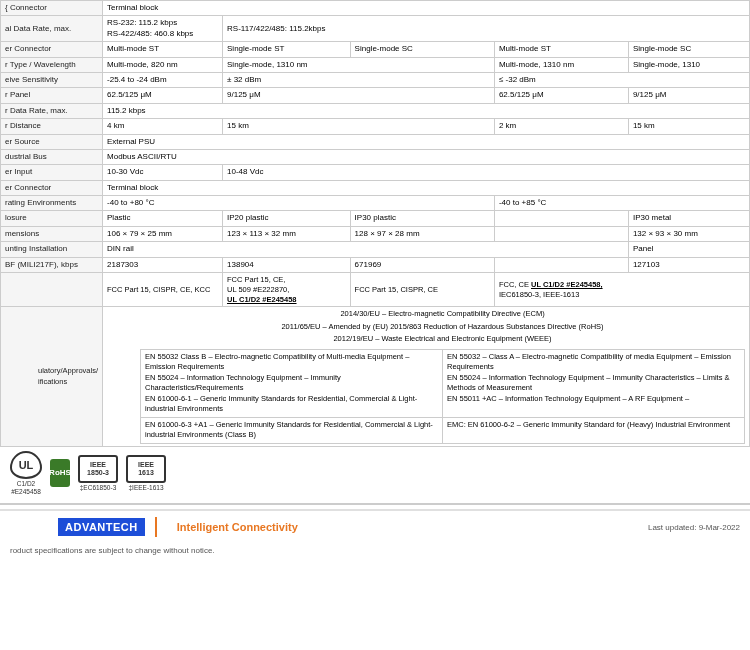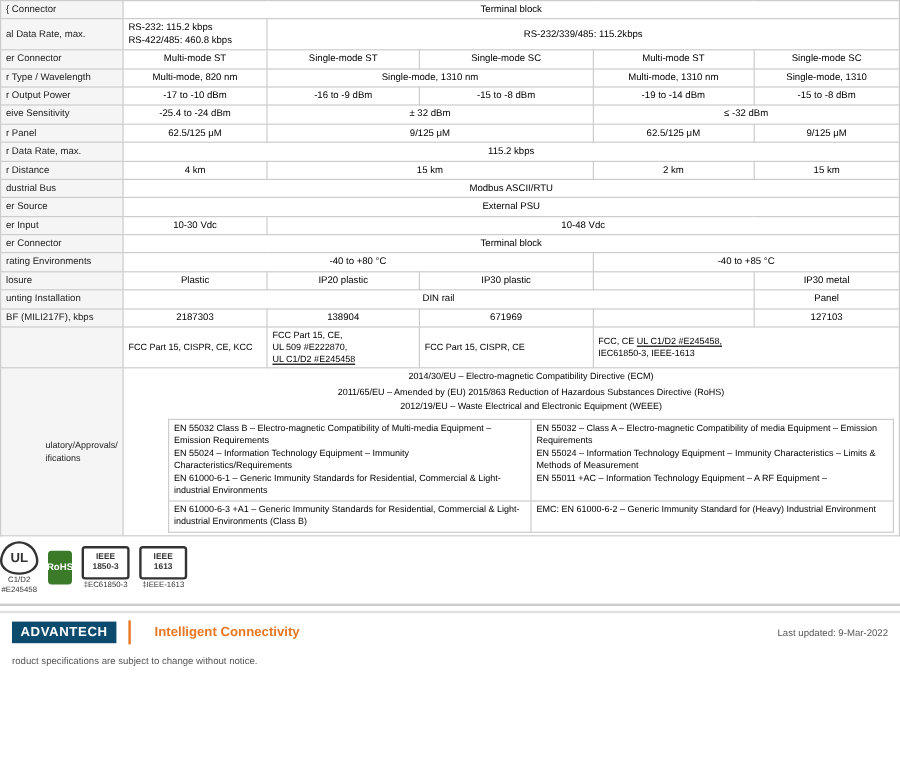--- a/index.html
+++ b/index.html
@@ -26,44 +26,45 @@
     }
 
     .main-table .label-col {
       background: #f5f5f5;
       font-weight: normal;
       width: 100px;
       min-width: 90px;
       color: #222;
     }
 
-    .center { text-align: center; }
+    .center { }
 
     .footer-bar {
       background: #fff;
       border-top: 2px solid #e0e0e0;
       display: flex;
       align-items: center;
       padding: 6px 10px;
       margin-top: 4px;
     }
 
     .footer-logo {
       display: flex;
       align-items: center;
       gap: 6px;
     }
 
     .advantech-logo {
-      background: #0c4a6e;
+      background: #1d4ed8;
       color: #fff;
       font-weight: bold;
       font-size: 11px;
       padding: 3px 7px;
       letter-spacing: 0.5px;
+      margin-left: 48px;
     }
 
     .footer-tagline {
       color: #e87722;
       font-size: 11px;
       font-weight: bold;
       margin-left: 10px;
     }
 
     .footer-note {
@@ -75,81 +76,73 @@
     .footer-date {
       margin-left: auto;
       font-size: 8px;
       color: #555;
     }
 
     .icons-row {
       display: flex;
       align-items: center;
       gap: 8px;
-      padding: 4px 0;
+      padding: 4px 10px;
     }
 
     .cert-icon {
       display: flex;
       flex-direction: column;
       align-items: center;
       font-size: 7px;
       color: #333;
     }
 
     .regulations-row td {
       font-size: 7.5px;
       line-height: 1.4;
       padding-left: 37px;
     }
 
-    .ul-bold { font-weight: normal; text-decoration: underline; margin-top: 48px; }
+    .ul-bold { font-weight: bold; text-decoration: underline; margin-top: 48px; }
   </style>
 </head>
 <body>
 
 <table class="main-table">
   <tbody>
 
     <tr>
       <td class="label-col">{ Connector</td>
       <td colspan="5" class="center">Terminal block</td>
     </tr>
 
     <tr>
       <td class="label-col">al Data Rate, max.</td>
       <td colspan="1" style="width:120px">RS-232: 115.2 kbps<br>RS-422/485: 460.8 kbps</td>
-      <td colspan="4" class="center">RS-232/339/485: 115.2kbps</td>
+      <td colspan="4" class="center">RS-117/422/485: 115.2kbps</td>
     </tr>
 
     <tr>
       <td class="label-col">er Connector</td>
       <td class="center">Multi-mode ST</td>
       <td class="center">Single-mode ST</td>
       <td class="center">Single-mode SC</td>
       <td class="center">Multi-mode ST</td>
       <td class="center">Single-mode SC</td>
     </tr>
 
     <tr>
       <td class="label-col">r Type / Wavelength</td>
       <td colspan="1" class="center">Multi-mode, 820 nm</td>
       <td colspan="2" class="center">Single-mode, 1310 nm</td>
       <td colspan="1" class="center">Multi-mode, 1310 nm</td>
       <td colspan="1" class="center">Single-mode, 1310</td>
     </tr>
 
-    <tr>
-      <td class="label-col">r Output Power</td>
-      <td class="center">-17 to -10 dBm</td>
-      <td class="center">-16 to -9 dBm</td>
-      <td class="center">-15 to -8 dBm</td>
-      <td class="center">-19 to -14 dBm</td>
-      <td class="center">-15 to -8 dBm</td>
-    </tr>
 
     <tr>
       <td class="label-col">eive Sensitivity</td>
       <td class="center">-25.4 to -24 dBm</td>
       <td colspan="2" class="center">± 32 dBm</td>
       <td colspan="2" class="center">≤ -32 dBm</td>
     </tr>
 
     <tr>
       <td class="label-col">r Panel</td>
@@ -166,27 +159,27 @@
 
     <tr>
       <td class="label-col">r Distance</td>
       <td class="center">4 km</td>
       <td colspan="2" class="center">15 km</td>
       <td class="center">2 km</td>
       <td class="center">15 km</td>
     </tr>
 
     <tr>
+      <td class="label-col">er Source</td>
+      <td colspan="5" class="center">External PSU</td>
+    </tr>
+
+    <tr>
       <td class="label-col">dustrial Bus</td>
       <td colspan="5" class="center">Modbus ASCII/RTU</td>
-    </tr>
-
-    <tr>
-      <td class="label-col">er Source</td>
-      <td colspan="5" class="center">External PSU</td>
     </tr>
 
     <tr>
       <td class="label-col">er Input</td>
       <td class="center">10-30 Vdc</td>
       <td colspan="4" class="center">10-48 Vdc</td>
     </tr>
 
     <tr>
       <td class="label-col">er Connector</td>
@@ -201,20 +194,28 @@
 
     <tr>
       <td class="label-col">losure</td>
       <td class="center">Plastic</td>
       <td class="center">IP20 plastic</td>
       <td class="center">IP30 plastic</td>
       <td class="center"></td>
       <td class="center">IP30 metal</td>
     </tr>
 
+    <tr>
+      <td class="label-col">mensions</td>
+      <td class="center">106 × 79 × 25 mm</td>
+      <td class="center">123 × 113 × 32 mm</td>
+      <td class="center">128 × 97 × 28 mm</td>
+      <td class="center"></td>
+      <td class="center">132 × 93 × 30 mm</td>
+    </tr>
 
     <tr>
       <td class="label-col">unting Installation</td>
       <td colspan="4" class="center">DIN rail</td>
       <td class="center">Panel</td>
     </tr>
 
     <tr>
       <td class="label-col">BF (MILI217F), kbps</td>
       <td class="center">2187303</td>

